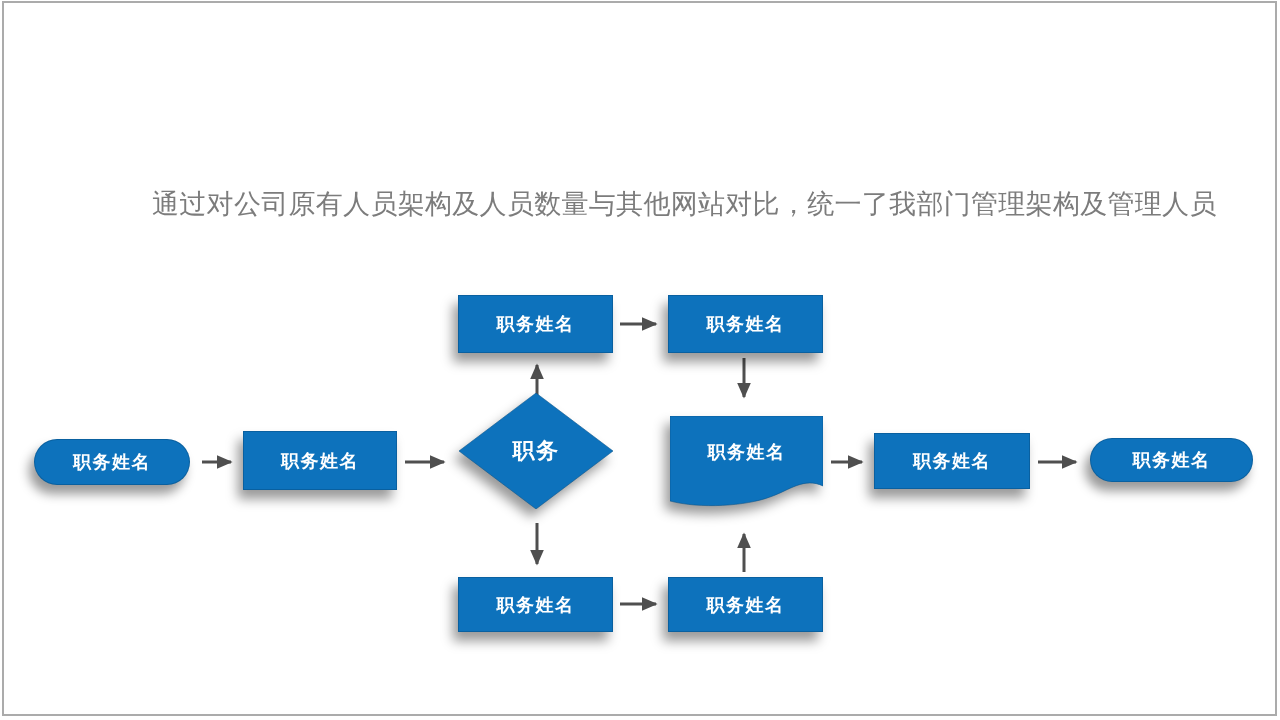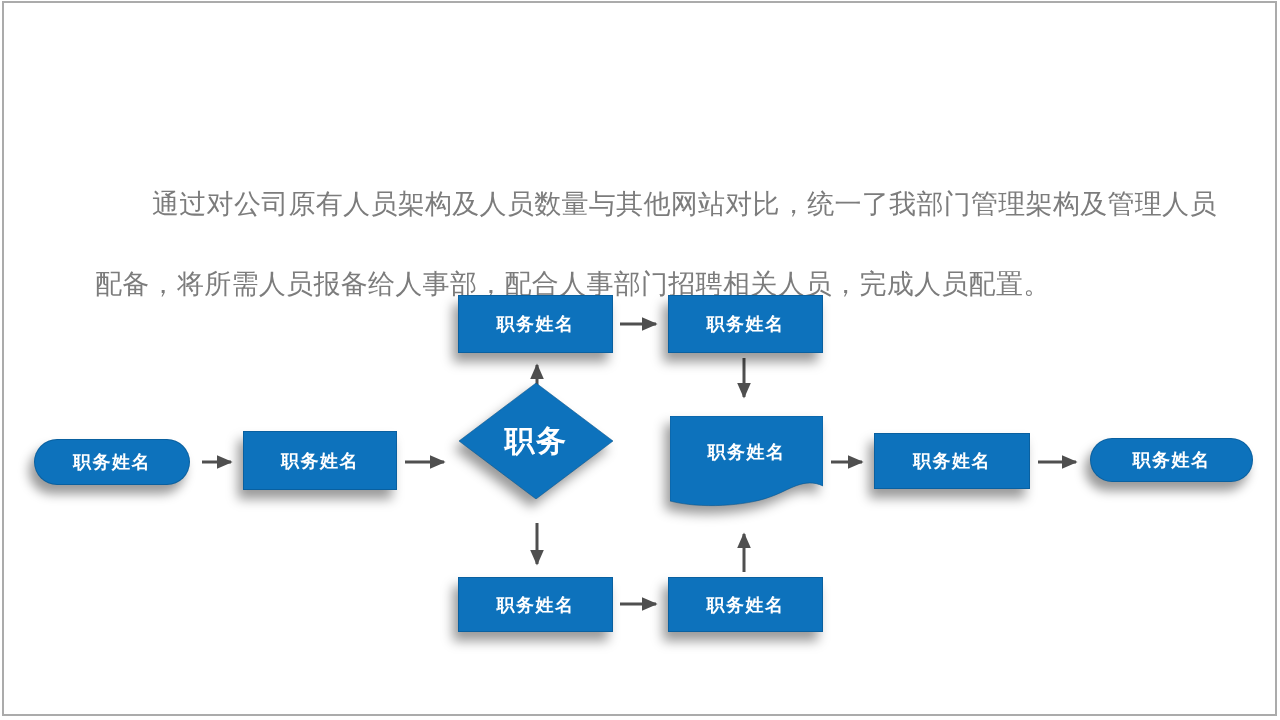--- a/index.html
+++ b/index.html
@@ -73,21 +73,20 @@
     pointer-events: none;
   }
 </style>
 </head>
 <body>
 
 <div class="slide-border"></div>
 
 <div class="intro">
   <div class="line first">通过对公司原有人员架构及人员数量与其他网站对比，统一了我部门管理架构及管理人员</div>
-  <div class="line">配备，将所需人员报备给人事部，配合人事部门招聘相关人员，完成人员配置。</div>
 </div>
 
 <svg class="arrow-layer" viewBox="0 0 1280 720">
   <defs>
     <marker id="ah" markerUnits="userSpaceOnUse" markerWidth="16" markerHeight="14" viewBox="0 0 8 7" refX="7.2" refY="3.5" orient="auto">
       <path d="M0,0 L8,3.5 L0,7 Z" fill="#4f4f4f"></path>
     </marker>
   </defs>
   <g stroke="#4f4f4f" stroke-width="3">
     <line x1="202" y1="462" x2="231" y2="462" marker-end="url(#ah)"></line>
@@ -104,21 +103,21 @@
 </svg>
 
 <div class="node fillshape pill" style="left:34px; top:439px; width:156px; height:46px;">
   <span>职务姓名</span>
 </div>
 
 <div class="node fillshape" style="left:243px; top:431px; width:154px; height:59px;">
   <span>职务姓名</span>
 </div>
 
-<div class="node svg-node" style="left:459px; top:383px; width:154px; height:116px; font-size:30px;">
+<div class="node svg-node" style="left:459px; top:393px; width:154px; height:116px; font-size:22px;">
   <svg viewBox="0 0 154 116">
     <polygon points="77,0 154,58 77,116 0,58" fill="#0d72bc" stroke="rgba(8,82,136,0.55)" stroke-width="1"></polygon>
   </svg>
   <span class="label">职务</span>
 </div>
 
 <div class="node fillshape" style="left:458px; top:295px; width:155px; height:58px;">
   <span>职务姓名</span>
 </div>
 

